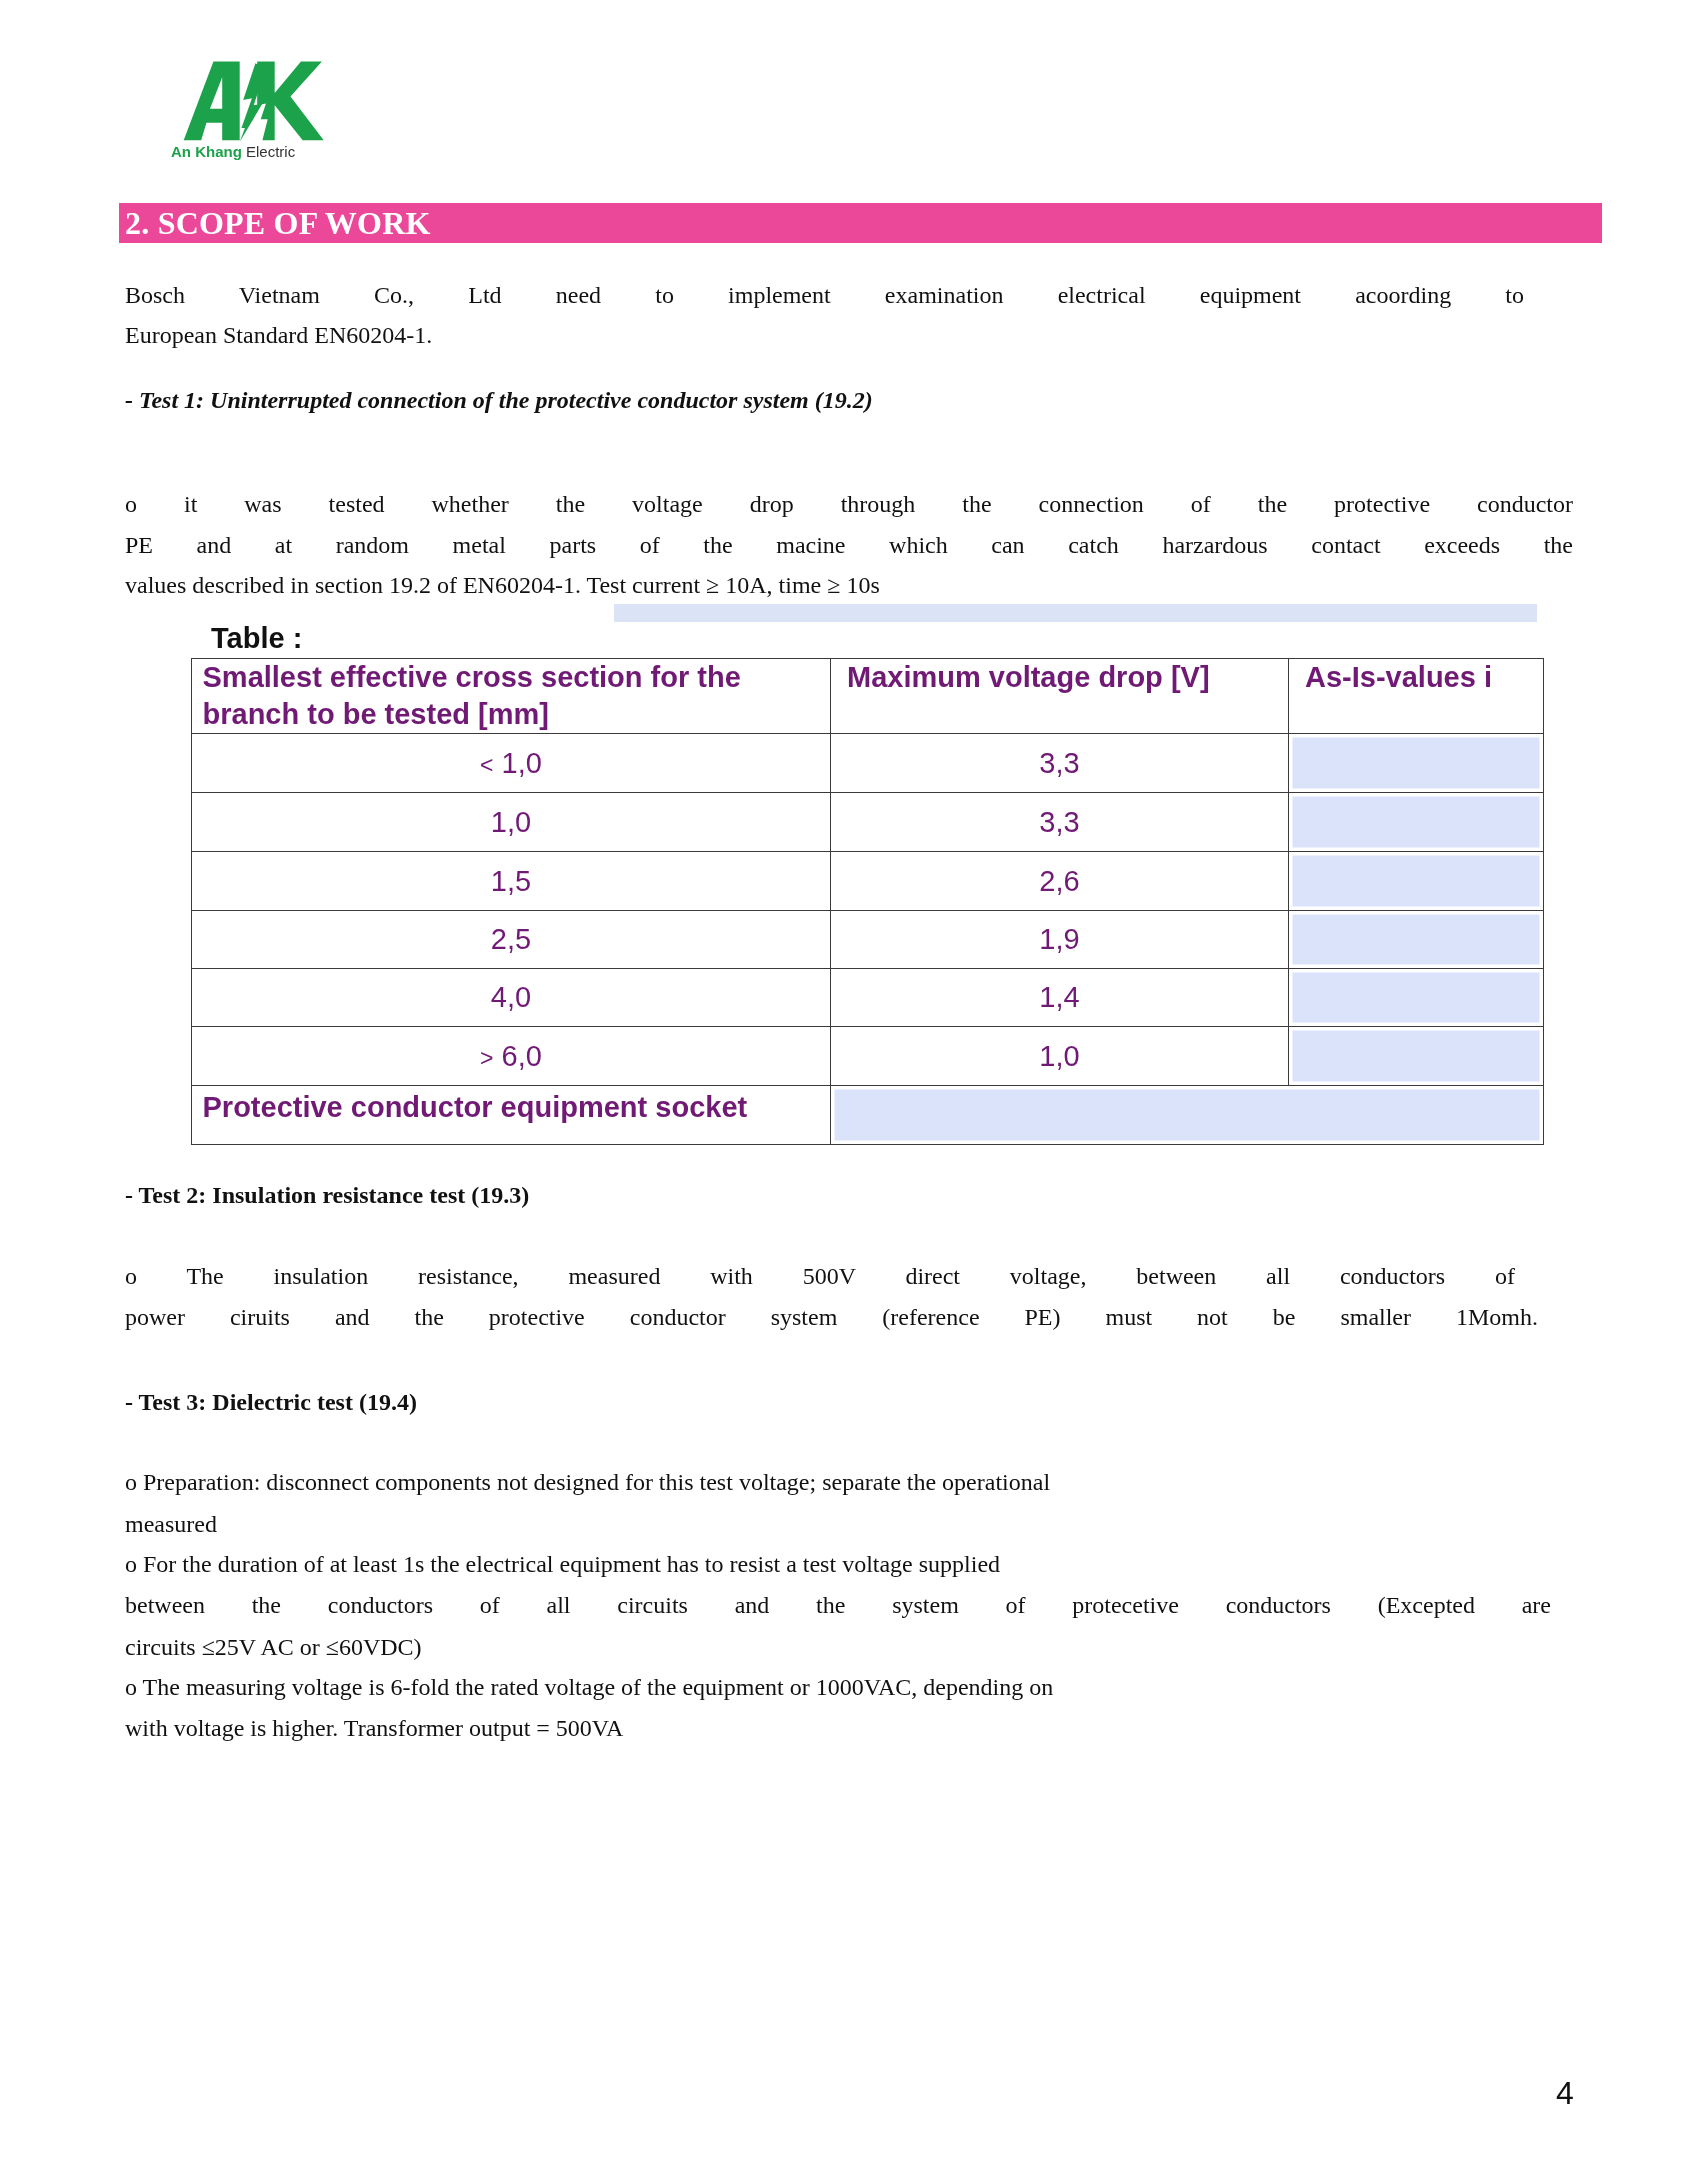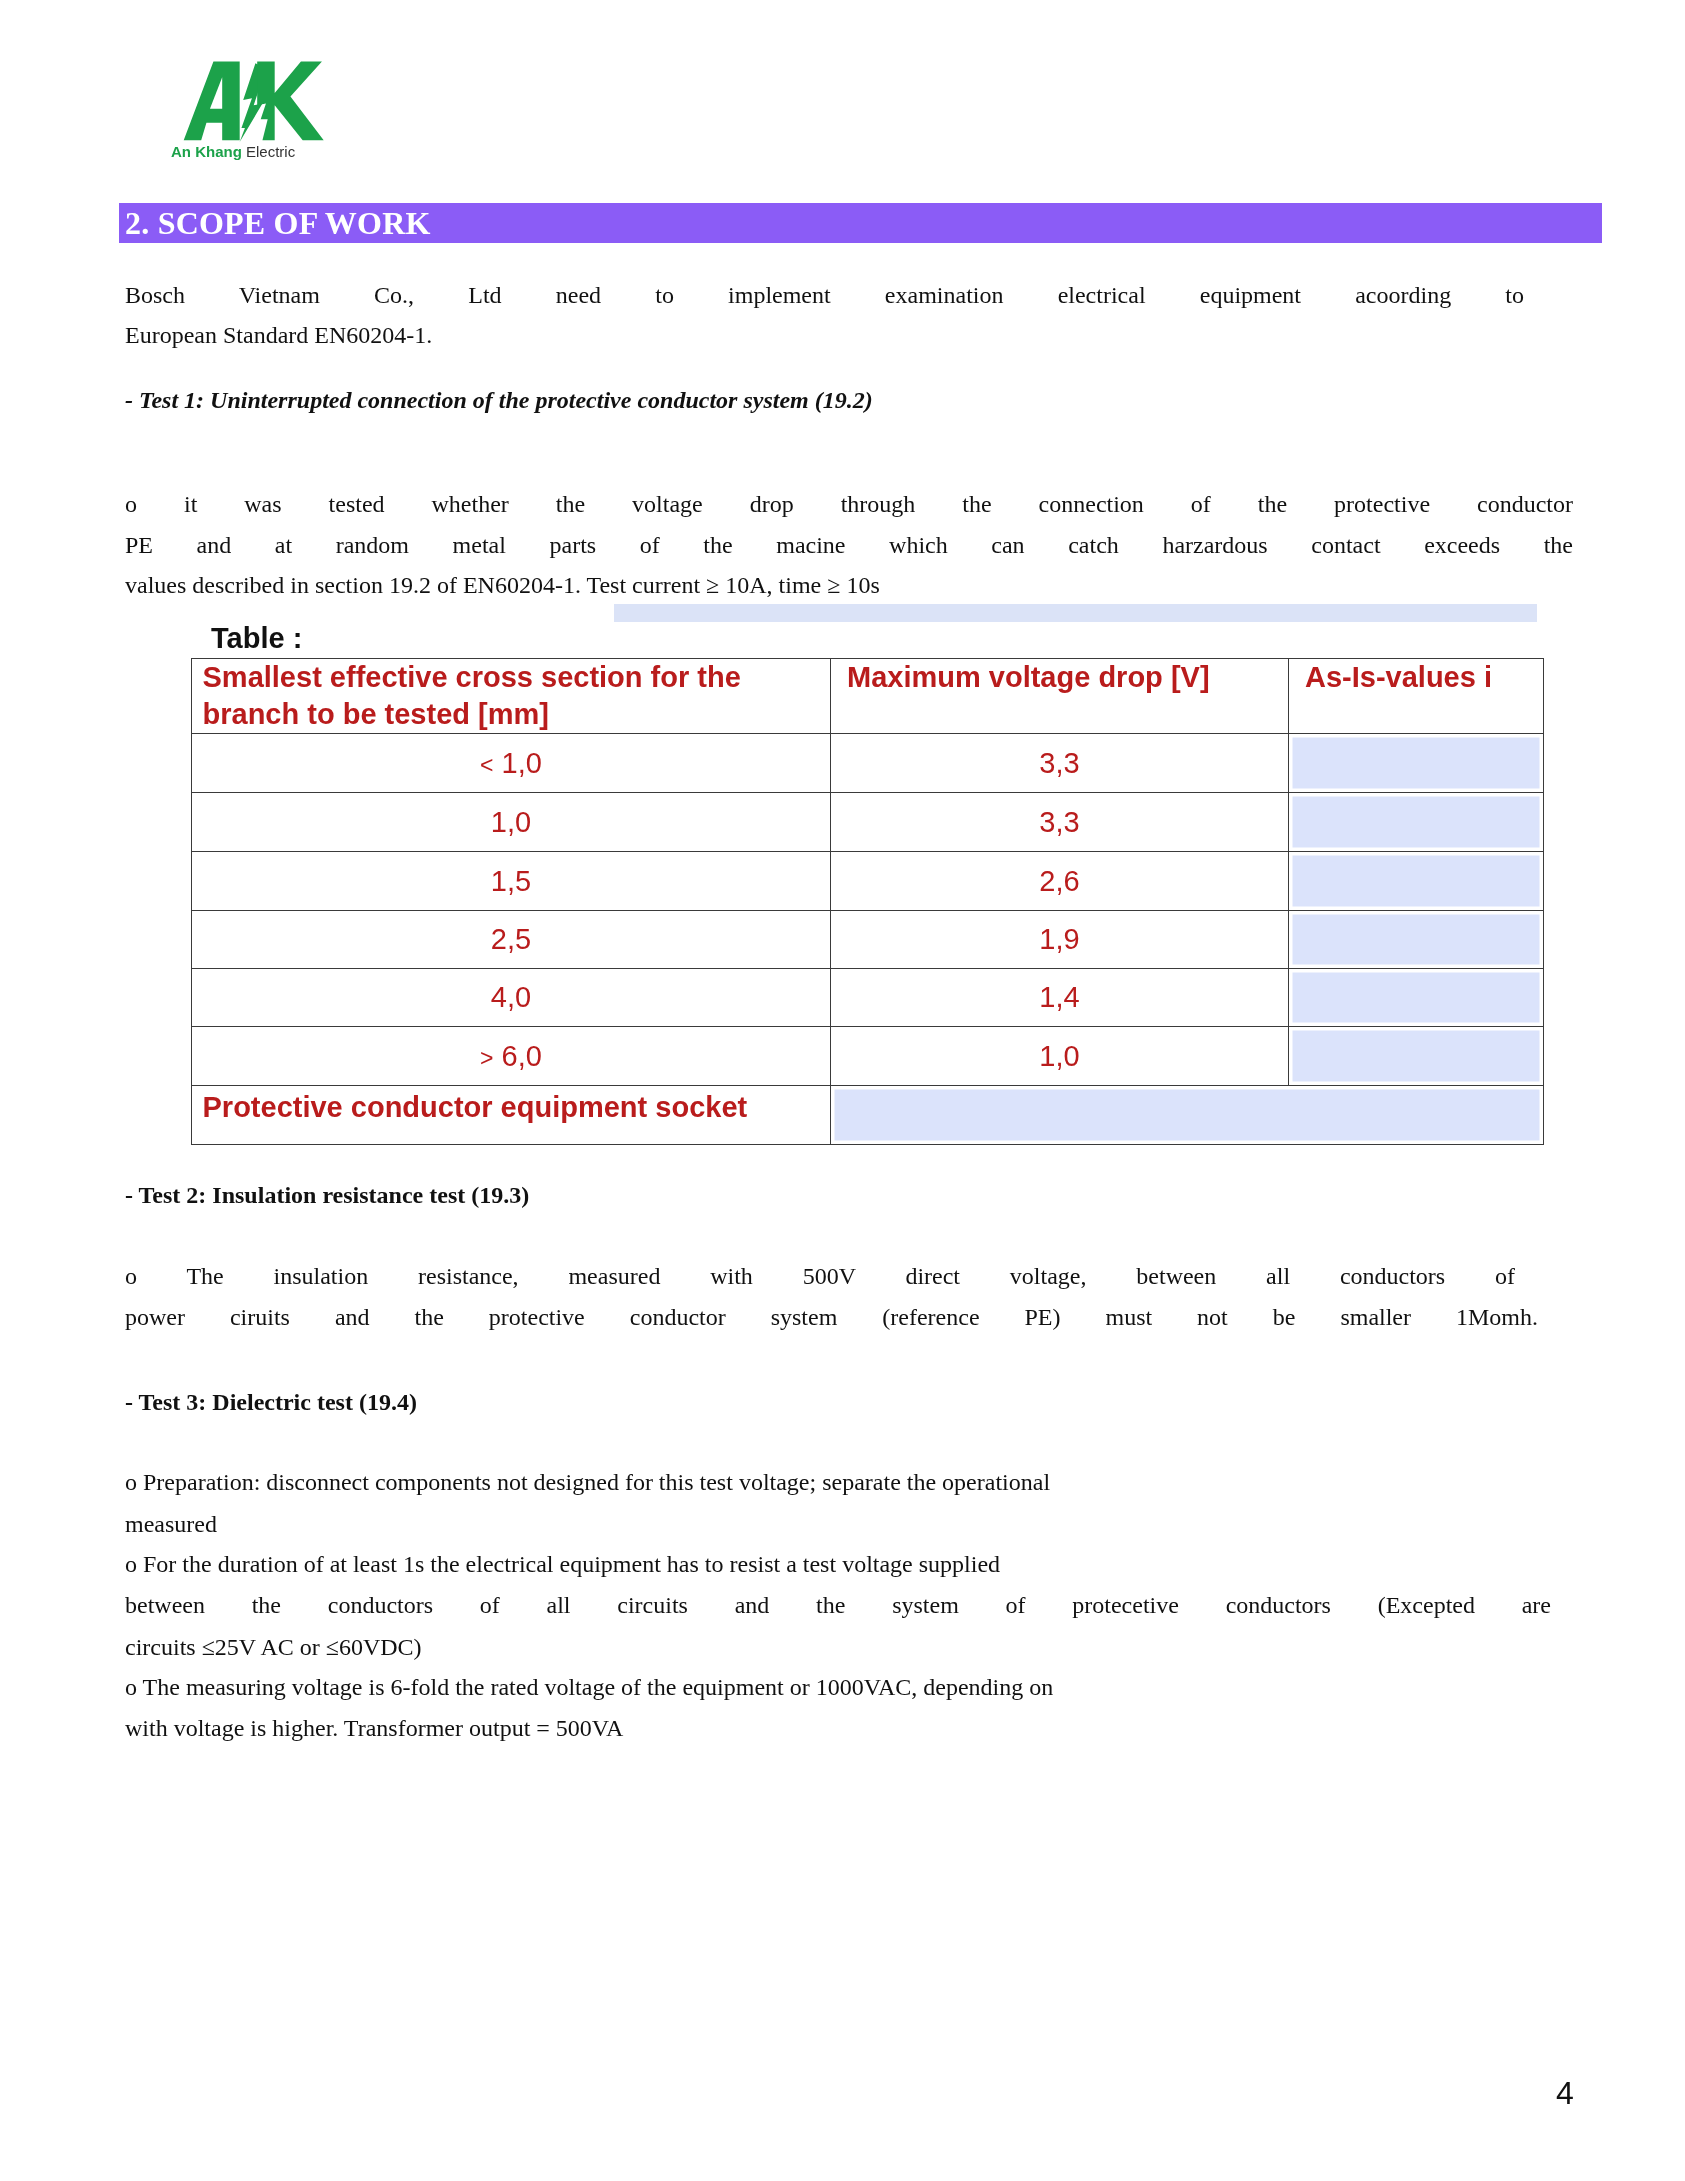--- a/index.html
+++ b/index.html
@@ -6,34 +6,34 @@
   body { width: 1685px; height: 2181px; position: relative; overflow: hidden; color: #111; }
 
   
   .logo { position: absolute; left: 171px; top: 58px; width: 154px; height: 109px; }
   .logo svg { display: block; }
   .logo-caption { position: absolute; left: 0; top: 83px; white-space: nowrap; font-family: "Liberation Sans", sans-serif; font-size: 15px; line-height: 21px; }
   .logo-caption .brand { color: #1ca24a; font-weight: bold; }
   .logo-caption .suffix { color: #333; }
 
   
-  .section-bar { position: absolute; left: 119px; top: 203px; width: 1483px; height: 40px; background: #8b5cf6; }
+  .section-bar { position: absolute; left: 119px; top: 203px; width: 1483px; height: 40px; background: #ec4899; }
   .section-bar span { position: absolute; left: 6.1px; top: 2.6px; font-family: "Liberation Serif", serif; font-weight: bold; font-size: 32px; line-height: 35px; color: #ffffff; letter-spacing: 0.2px; }
 
   
   .line { position: absolute; left: 125px; font-family: "Liberation Serif", serif; font-size: 24px; line-height: 40px; white-space: nowrap; color: #111; }
   .just { text-align: justify; text-align-last: justify; white-space: normal; }
   .heading { font-weight: bold; }
 
   .hl-strip { position: absolute; left: 614px; top: 604px; width: 923px; height: 17.6px; background: #dbe3f7; }
 
   
   .table-label { position: absolute; left: 211px; top: 621px; font-family: "Liberation Sans", sans-serif; font-weight: bold; font-size: 29px; line-height: 35px; color: #111; }
   table.spec { position: absolute; left: 191px; top: 658px; border-collapse: collapse; font-family: "Liberation Sans", sans-serif; table-layout: fixed; }
-  table.spec td { border: 1.8px solid #3a3a3a; padding: 0; font-size: 29px; color: #b91c1c; vertical-align: middle; }
+  table.spec td { border: 1.8px solid #3a3a3a; padding: 0; font-size: 29px; color: #701a75; vertical-align: middle; }
   table.spec td.hdr { font-weight: bold; vertical-align: top; line-height: 37px; padding: 0 10.5px; }
   table.spec td.num { text-align: center; }
   table.spec td.fill { background: #dbe3fb; border-left: 1.8px solid #3a3a3a; }
   table.spec td.fill-inner { box-shadow: inset 0 0 0 3.5px #ffffff; }
   table.spec td.foot { font-weight: bold; vertical-align: top; padding: 3.5px 10.5px 0; line-height: 35px; }
   .lt { font-size: 23px; }
 
   .page-num { position: absolute; left: 1556px; top: 2076px; font-family: "Liberation Sans", sans-serif; font-size: 32px; line-height: 35px; color: #111; }
 </style>
 </head>

